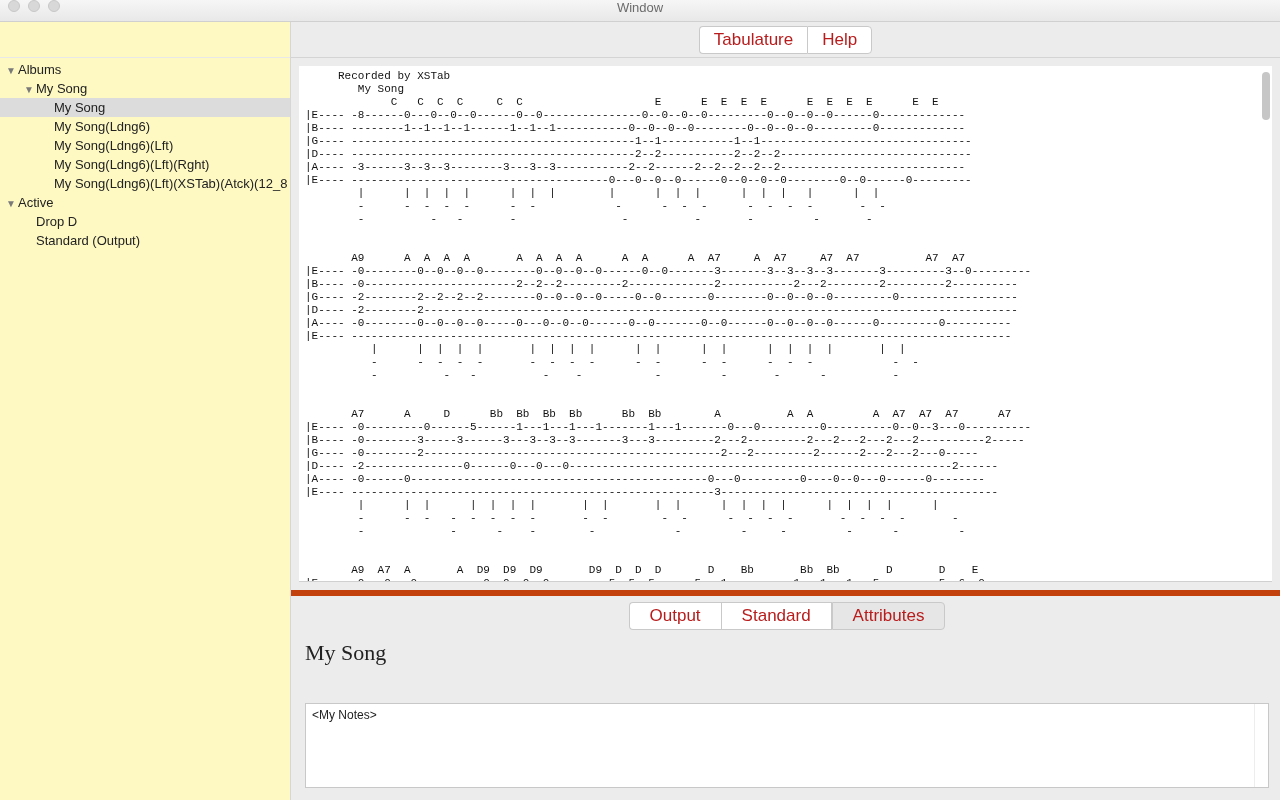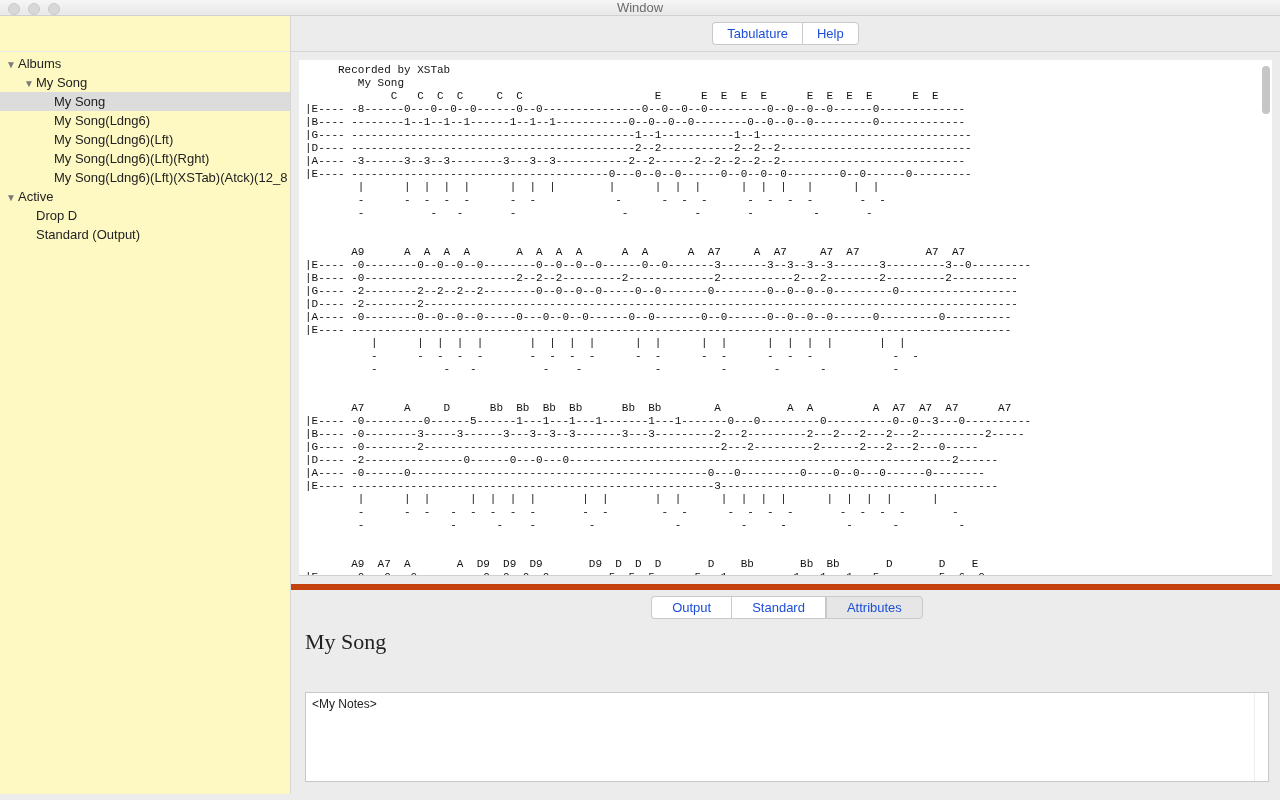--- a/index.html
+++ b/index.html
@@ -1,25 +1,25 @@
 <!DOCTYPE html>
 <html><head>
 <meta charset="utf-8">
 <style>
   * { box-sizing: border-box; margin:0; padding:0; }
   html,body { width:1280px; height:800px; font-family: -apple-system, "Helvetica Neue", Arial, sans-serif; font-size:13px; background:#ececec; overflow:hidden; color:#222; }
   
-  .titlebar { height:16px; background:linear-gradient(#f6f6f6,#e8e8e8); border-bottom:1px solid #d0d0d0; display:flex; align-items:flex-end; position:relative; }
+  .titlebar { height:22px; background:linear-gradient(#f6f6f6,#e8e8e8); border-bottom:1px solid #d0d0d0; display:flex; align-items:flex-start; position:relative; }
   .traffic { display:flex; gap:8px; margin-left:8px; }
   .traffic span { width:12px; height:12px; border-radius:50%; background:#d8d8d8; border:0.5px solid #c8c8c8; display:inline-block; }
   .titlebar .title { position:absolute; left:0; right:0; text-align:center; font-size:13px; color:#6b6b6b; pointer-events:none; }
   
   .toolbar { height:36px; background:#ececec; border-bottom:1px solid #d4d4d4; display:flex; align-items:center; justify-content:center; }
   .seg { display:inline-flex; }
-  .seg button { background:#ffffff; border:1px solid #c9c9c9; padding:3px 14px; font-size:13px; color:#1d4ed8; cursor:default; }
+  .seg button { background:#ffffff; border:1px solid #c9c9c9; padding:3px 14px; font-size:17px; color:#b91c1c; cursor:default; }
   .seg button:first-child { border-radius:4px 0 0 4px; border-right:none; }
   .seg button:last-child  { border-radius:0 4px 4px 0; }
   .seg button.active { background:#ffffff; }
   
   .body { display:flex; height:calc(800px - 22px); }
   .sidebar { width:291px; background:#fef9c3; border-right:1px solid #d6d6d6; overflow:hidden; }
   .sidebar .spacer { height:36px; border-bottom:1px solid #e8e8e8; } 
   .tree { padding-top:2px; }
   .tree-row { height:19px; line-height:19px; white-space:nowrap; overflow:hidden; font-size:13px; }
   .tree-row.selected { background:#dcdcdc; }

